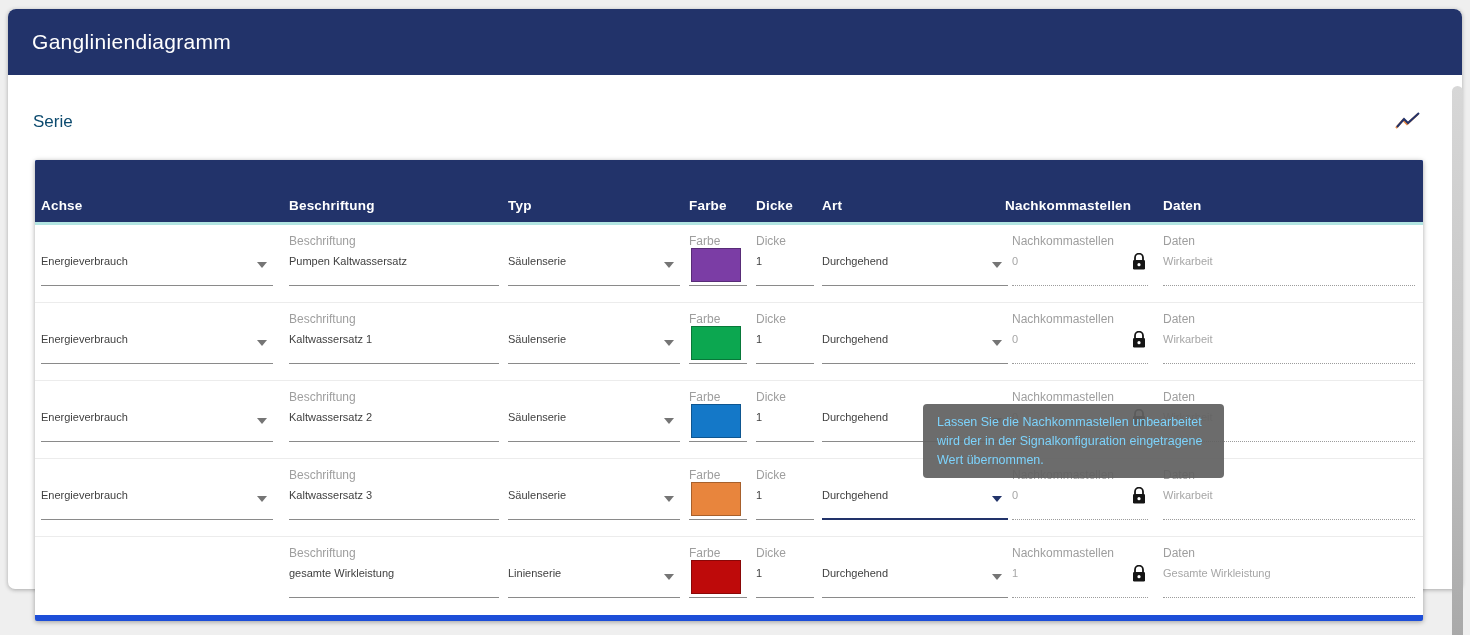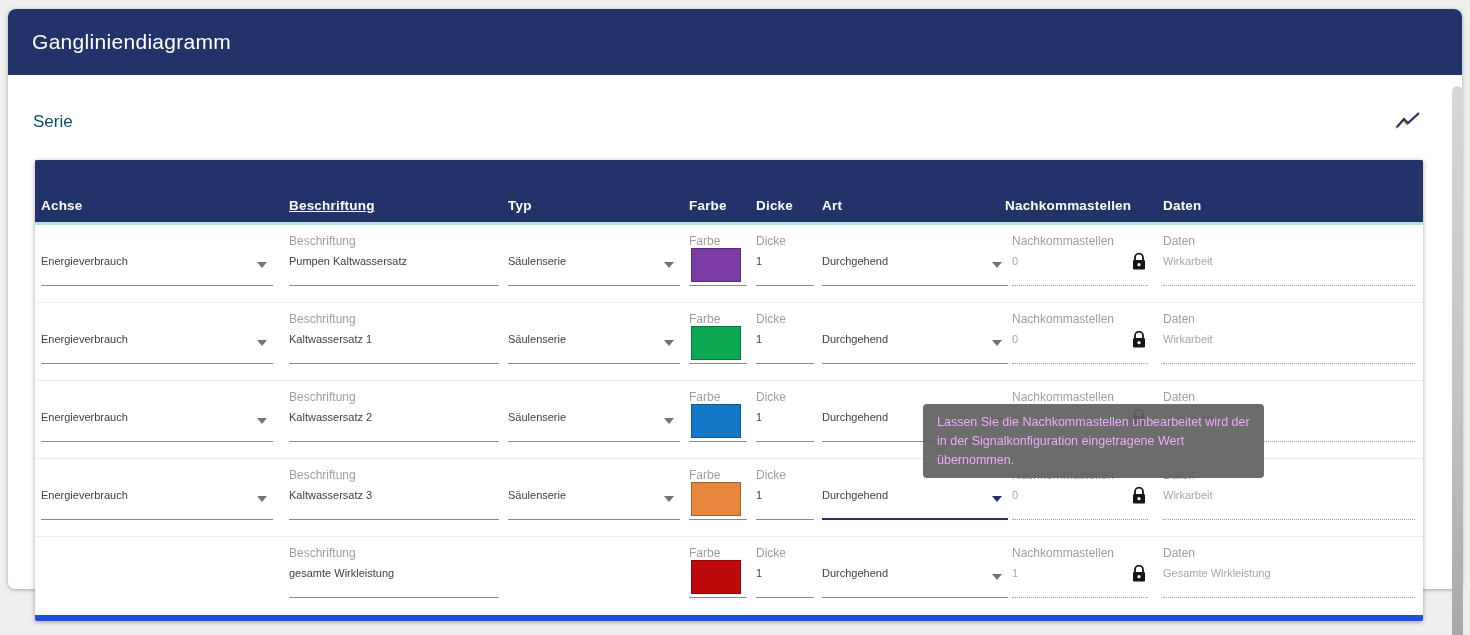--- a/index.html
+++ b/index.html
@@ -17,21 +17,21 @@
   .table-card { position:absolute; left:27px; top:151px; width:1388px; height:461px; background:#1d4ed8;
                 box-shadow:0 1px 5px rgba(0,0,0,.35); border-radius:2px; }
   .thead { position:relative; height:65px; background:#22336A; border-bottom:3px solid #B2E5E2; border-radius:2px 2px 0 0; }
   .thead span { position:absolute; bottom:9px; color:#fff; font-size:13.5px; font-weight:bold; letter-spacing:.2px; }
 
   .row { position:relative; height:78px; background:#fff; border-bottom:1px solid #ececec; }
   .row:last-child { border-bottom:none; }
   .cell { position:absolute; top:0; height:78px; }
 
   .c-achse        { left:6px;    width:232px; }
-  .c-beschriftung { left:254px;  width:210px;text-decoration:underline; }
+  .c-beschriftung { left:254px;  width:210px; }
   .c-typ          { left:473px;  width:172px; }
   .c-farbe        { left:654px;  width:58px;  }
   .c-dicke        { left:721px;  width:58px;  }
   .c-art          { left:787px;  width:186px; }
   .c-nks          { left:977px;  width:136px; }
   .c-daten        { left:1128px; width:252px; }
   .h-nks          { left:970px !important; }
 
   .flabel { position:absolute; top:9px; left:0; font-size:12px; color:#9e9e9e; white-space:nowrap; }
   .value  { position:absolute; top:30px; left:0; font-size:11px; color:#3f3f3f; white-space:nowrap; }
@@ -39,22 +39,22 @@
   .underline { position:absolute; left:0; right:0; top:60px; border-top:1px solid #8a8a8a; }
   .underline.dotted { border-top:1px dotted #9c9c9c; }
   .focused .underline { border-top:2px solid #22336A; top:59px; }
   .arrow { position:absolute; right:6px; top:37px; width:0; height:0;
            border-left:5px solid transparent; border-right:5px solid transparent; border-top:6px solid #757575; }
   .focused .arrow { border-top-color:#22336A; }
   .select-field { cursor:pointer; }
   .swatch { position:absolute; left:2px; top:23px; width:50px; height:34px; border:1px solid rgba(0,0,0,.28); }
   .lock { position:absolute; right:2px; top:28px; width:14px; height:17px; }
 
-  .tooltip { position:absolute; left:923px; top:404px; width:341px; padding:9px 14px;
-             background:rgba(97,97,97,.93); color:#f0abfc; font-size:12.5px; line-height:1.5;
+  .tooltip { position:absolute; left:923px; top:404px; width:301px; padding:9px 14px;
+             background:rgba(97,97,97,.93); color:#7dd3fc; font-size:12.5px; line-height:1.5;
              border-radius:4px; z-index:10; }
 
   .scrollbar { position:absolute; left:1452px; top:86px; width:11px; height:549px;
                border-radius:6px 6px 0 0; background:linear-gradient(#d7d7d7 0%, #c4c4c4 55%, #a9a9a9 100%); }
 </style>
 </head>
 <body>
 
 <div class="card">
   <header class="appbar">
@@ -267,20 +267,25 @@
             <span class="value">Wirkarbeit</span>
             <span class="underline dotted"></span>
           </div>
         </div>
         <div class="row">
           <div class="cell c-beschriftung input-field">
             <span class="flabel">Beschriftung</span>
             <span class="value">gesamte Wirkleistung</span>
             <span class="underline"></span>
           </div>
+          <div class="cell c-typ select-field">
+            <span class="value">Linienserie</span>
+            <span class="arrow"></span>
+            <span class="underline"></span>
+          </div>
           <div class="cell c-farbe">
             <span class="flabel">Farbe</span>
             <span class="swatch" style="background:#BE0A0A"></span>
             <span class="underline"></span>
           </div>
           <div class="cell c-dicke input-field">
             <span class="flabel">Dicke</span>
             <span class="value">1</span>
             <span class="underline"></span>
           </div>

